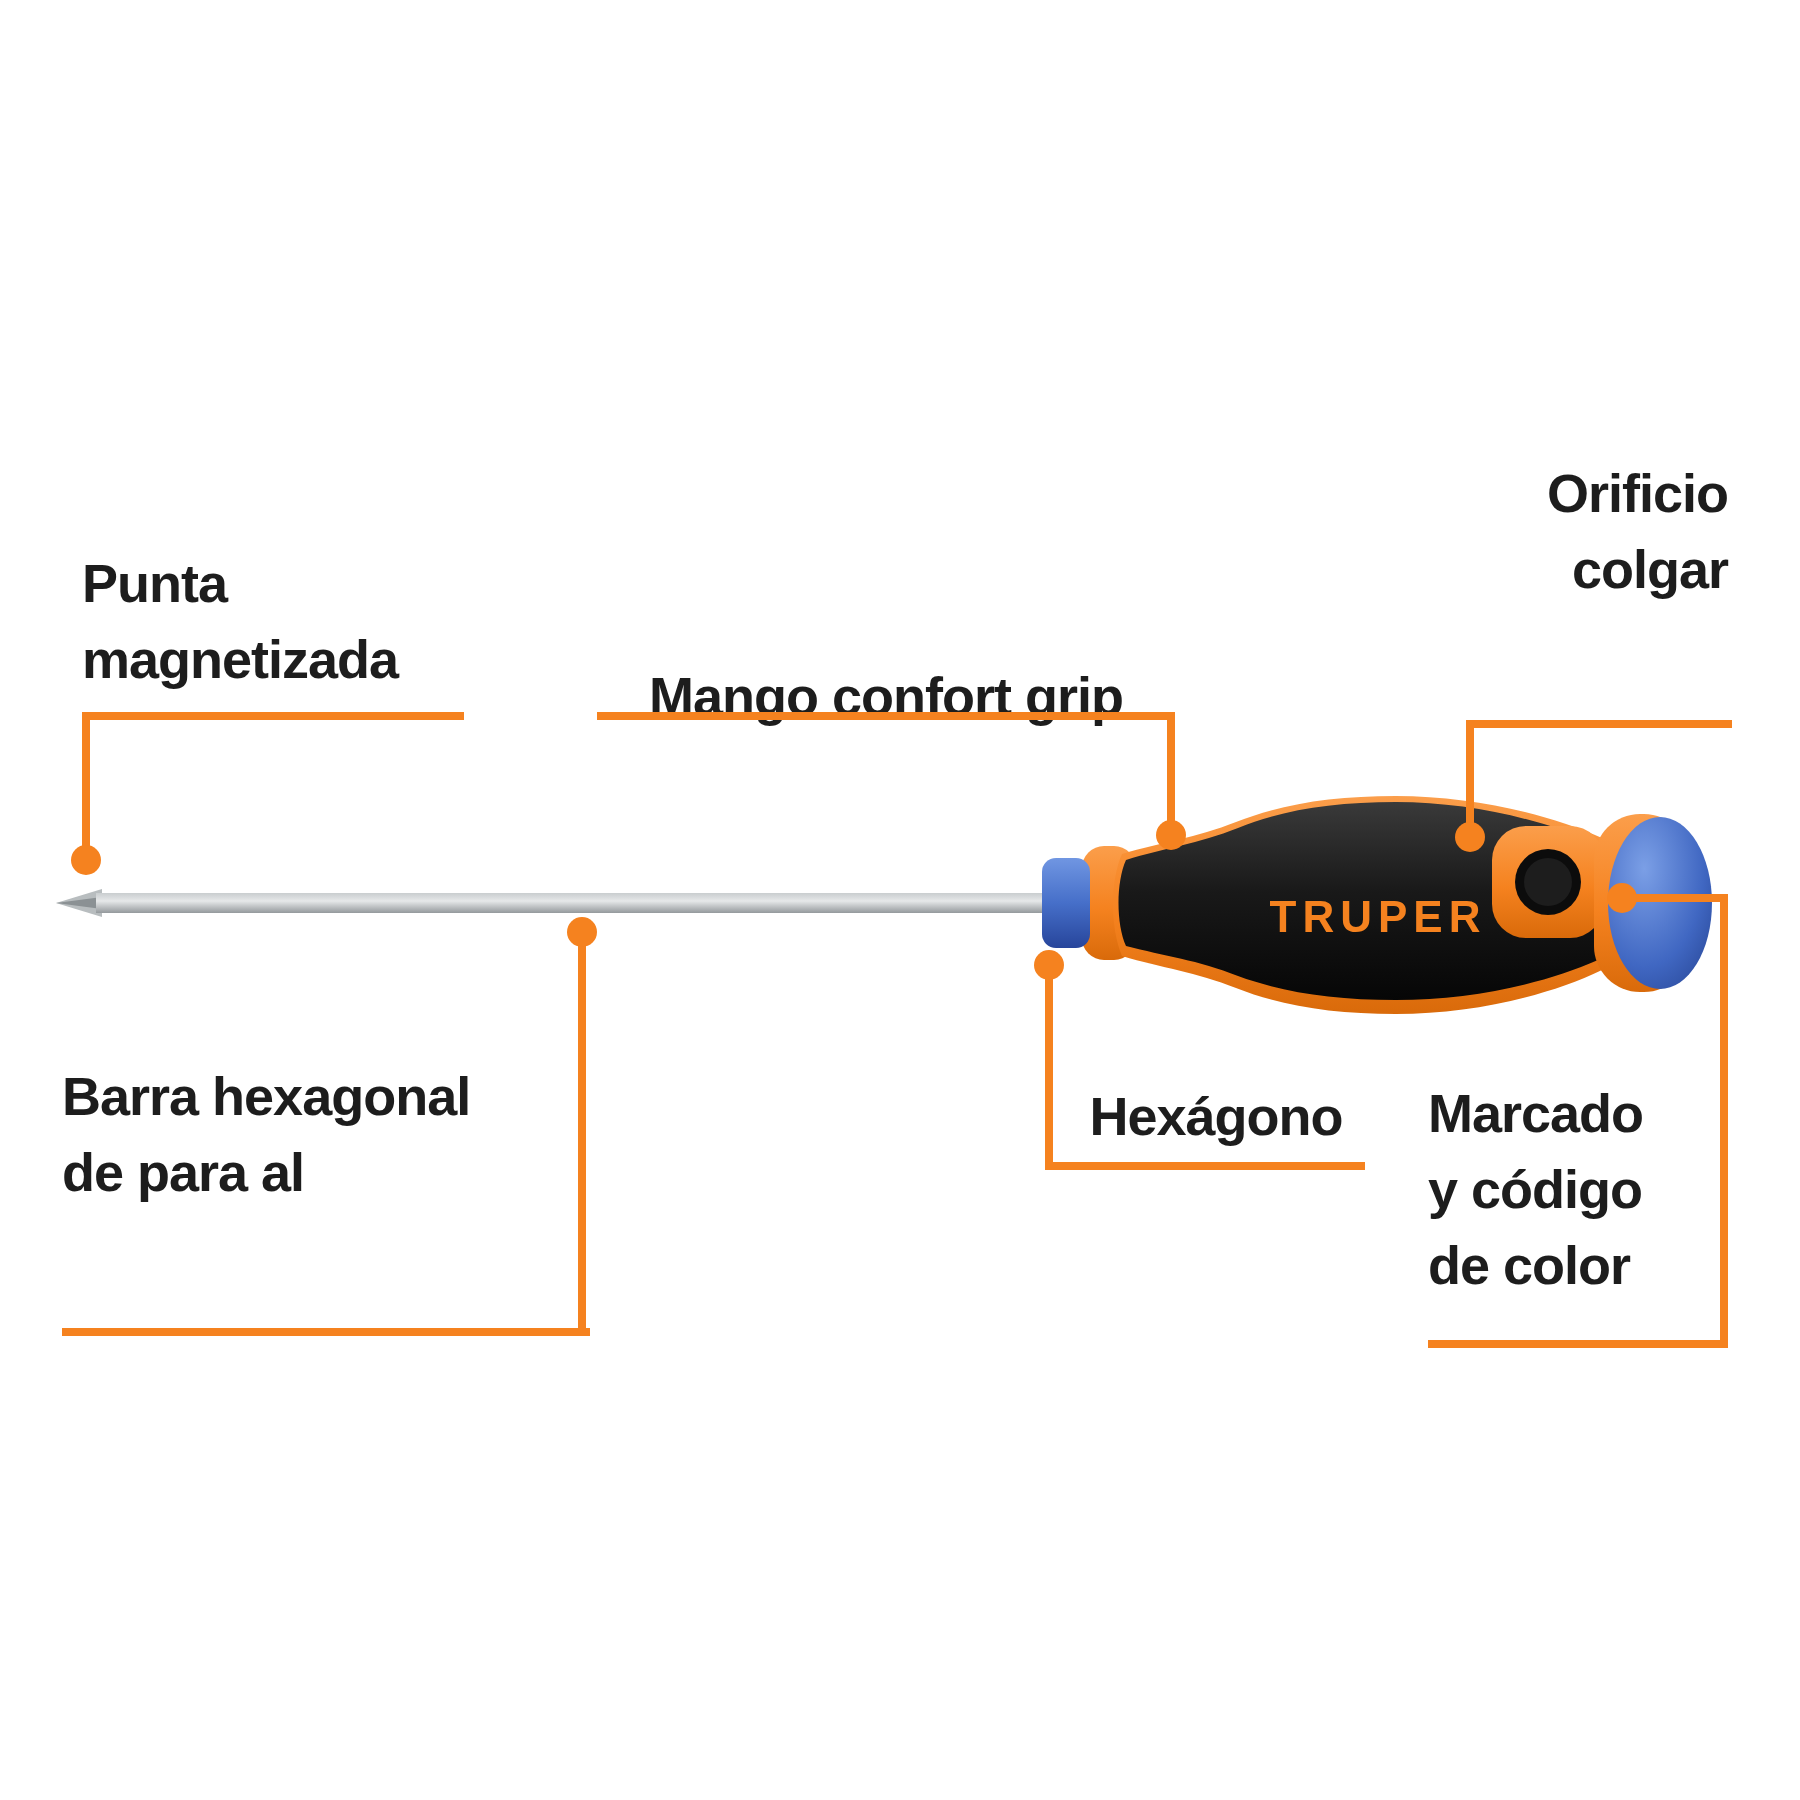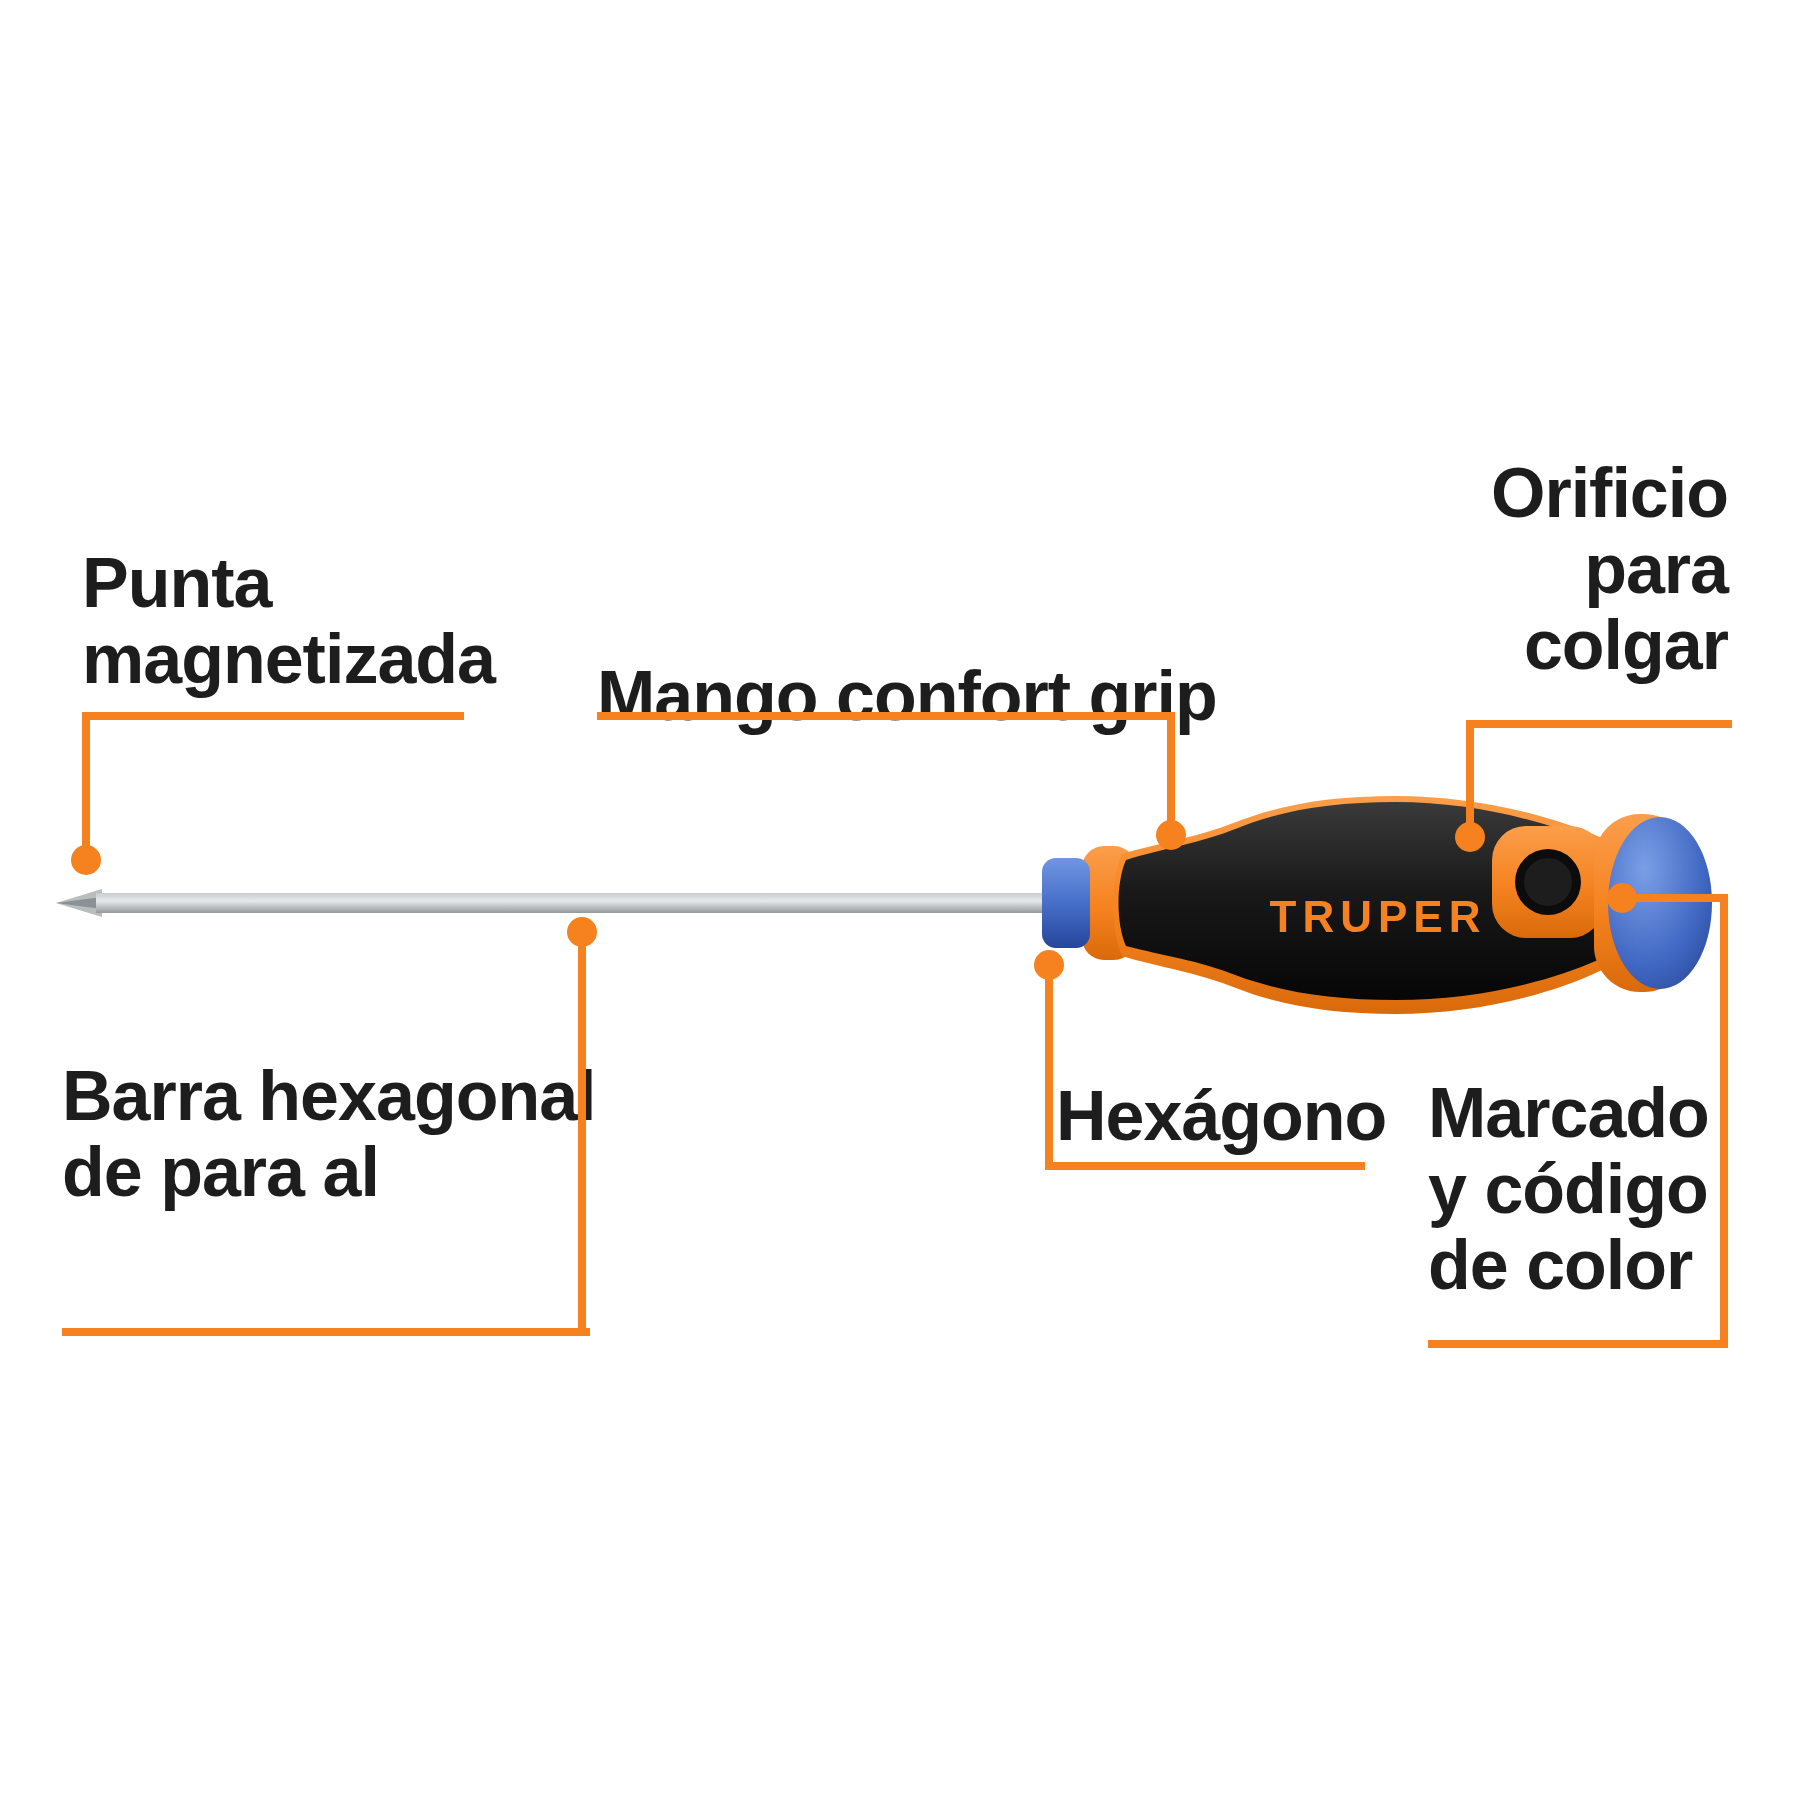--- a/index.html
+++ b/index.html
@@ -7,21 +7,21 @@
     position: relative;
     width: 1800px;
     height: 1800px;
     background: #ffffff;
     overflow: hidden;
     font-family: "Liberation Sans", sans-serif;
   }
   .callout-label {
     position: absolute;
     font-weight: 700;
-    font-size: 70px;
+    font-size: 54px;
     line-height: 76px;
     color: #1D1D1D;
     letter-spacing: -1px;
     white-space: nowrap;
   }
   .align-right { text-align: right; }
   .align-center { text-align: center; }
   .hline {
     position: absolute;
     height: 8px;
@@ -122,21 +122,20 @@
       <div>Mango confort grip</div>
     </div>
     <div class="hline" style="left:597px; top:712px; width:578px;"></div>
     <div class="vline" style="left:1167px; top:712px; height:118px;"></div>
     <div class="dot" style="left:1156px; top:820px;"></div>
   </div>
 
   <div>
     <div class="callout-label align-right" style="left:1460px; top:455px; width:268px;">
       <div>Orificio</div>
-      <div>para</div>
       <div>colgar</div>
     </div>
     <div class="hline" style="left:1466px; top:720px; width:266px;"></div>
     <div class="vline" style="left:1466px; top:720px; height:112px;"></div>
     <div class="dot" style="left:1455px; top:822px;"></div>
   </div>
 
   <div>
     <div class="callout-label" style="left:62px; top:1058px;">
       <div>Barra hexagonal</div>

